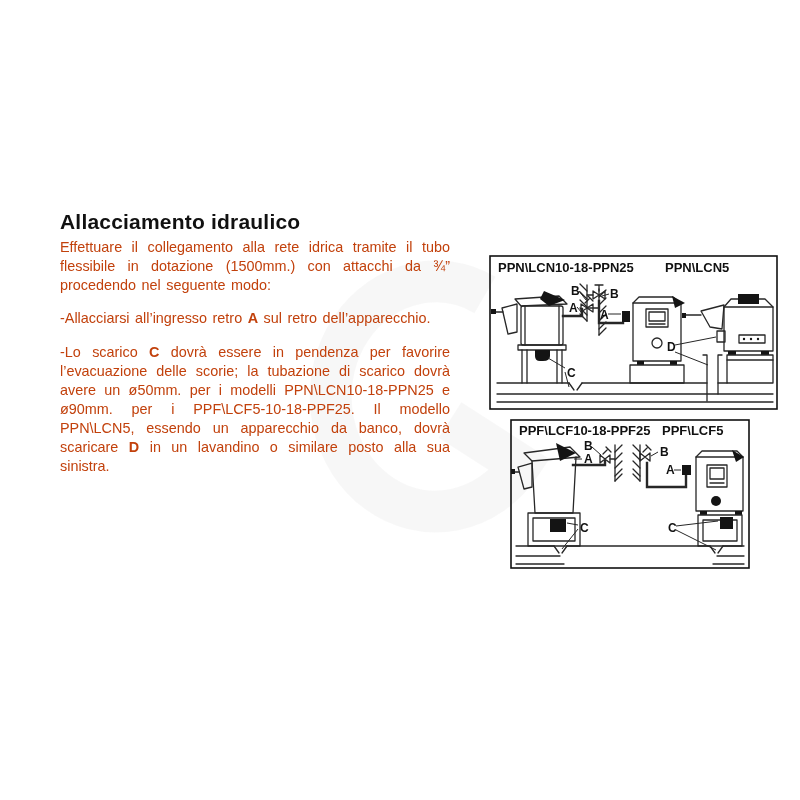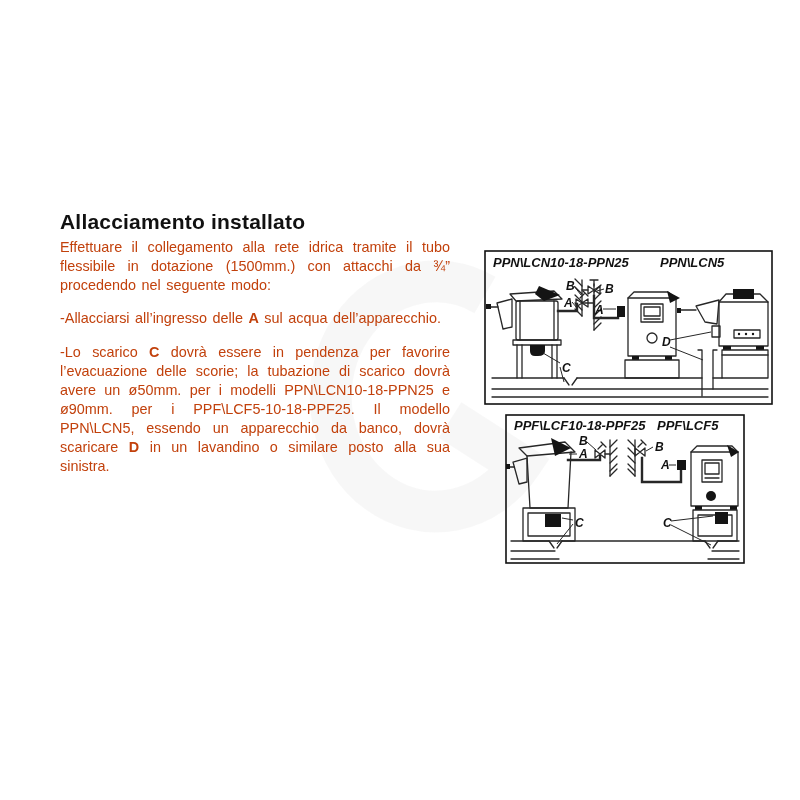--- a/index.html
+++ b/index.html
@@ -21,21 +21,21 @@
   }
   .article p {
     margin:0 0 14px 0; font-size:14.4px; line-height:19px;
     text-align:justify; word-spacing:1.5px; color:#c2410c;
   }
   .article p.p2 { margin-bottom:15px; }
   .article p.p3 { margin-bottom:17px; }
   .article p .b { font-weight:bold; }
 
   
-  figure.fig { position:absolute; margin:3px; padding:8px;font-style:italic; }
+  figure.fig { position:absolute; margin:8px; padding:8px; }
   .fig1 { left:473px; top:239px; width:289px; height:155px; }
   .fig2 { left:494px; top:403px; width:248px; height:150px; }
 
   .brd  { fill:none; stroke:#111; stroke-width:1.6; }
   .ln   { fill:none; stroke:#272727; stroke-width:1.3; stroke-linecap:round; stroke-linejoin:round; }
   .pipe { fill:none; stroke:#272727; stroke-width:2.4; stroke-linecap:square; }
   .ldr  { fill:none; stroke:#272727; stroke-width:1; }
   .fill { fill:#141414; stroke:none; }
   .ft   { font-family:"Liberation Sans", sans-serif; font-weight:bold; font-size:13px; fill:#111; }
   .fl   { font-family:"Liberation Sans", sans-serif; font-weight:bold; font-size:12px; fill:#111; }
@@ -43,23 +43,23 @@
 </head>
 <body>
 
 <div class="page">
 
   <svg class="wm" viewBox="0 0 320 320">
     <path d="M230,60 a105,115 0 1,0 35,170 l-70,-45" fill="none" stroke="#777" stroke-width="42"></path>
   </svg>
 
   <section class="article">
-    <h1>Allacciamento installato</h1>
+    <h1>Allacciamento idraulico</h1>
     <p class="p1"><span>Effettuare il collegamento alla rete idrica tramite il tubo flessibile in dotazione (1500mm.) con attacchi da ¾” procedendo nel seguente modo:</span></p>
-    <p class="p2"><span>-Allacciarsi all’ingresso delle </span><span class="b">A</span><span> sul acqua dell’apparecchio.</span></p>
+    <p class="p2"><span>-Allacciarsi all’ingresso retro </span><span class="b">A</span><span> sul retro dell’apparecchio.</span></p>
     <p class="p4"><span>-Lo scarico </span><span class="b">C</span><span> dovrà essere in pendenza per favorire l’evacuazione delle scorie; la tubazione di scarico dovrà avere un ø50mm. per i modelli PPN\LCN10-18-PPN25 e ø90mm. per i PPF\LCF5-10-18-PPF25. Il modello PPN\LCN5, essendo un apparecchio da banco, dovrà scaricare </span><span class="b">D</span><span> in un lavandino o similare posto alla sua sinistra.</span></p>
   </section>
 
   <figure class="fig fig1">
     <svg viewBox="0 0 289 155" width="289" height="155" role="img">
       <rect class="brd" x="1" y="1" width="287" height="153"></rect>
       <text class="ft" x="9" y="17">PPN\LCN10-18-PPN25</text>
       <text class="ft" x="176" y="17">PPN\LCN5</text>
 
       <g>

